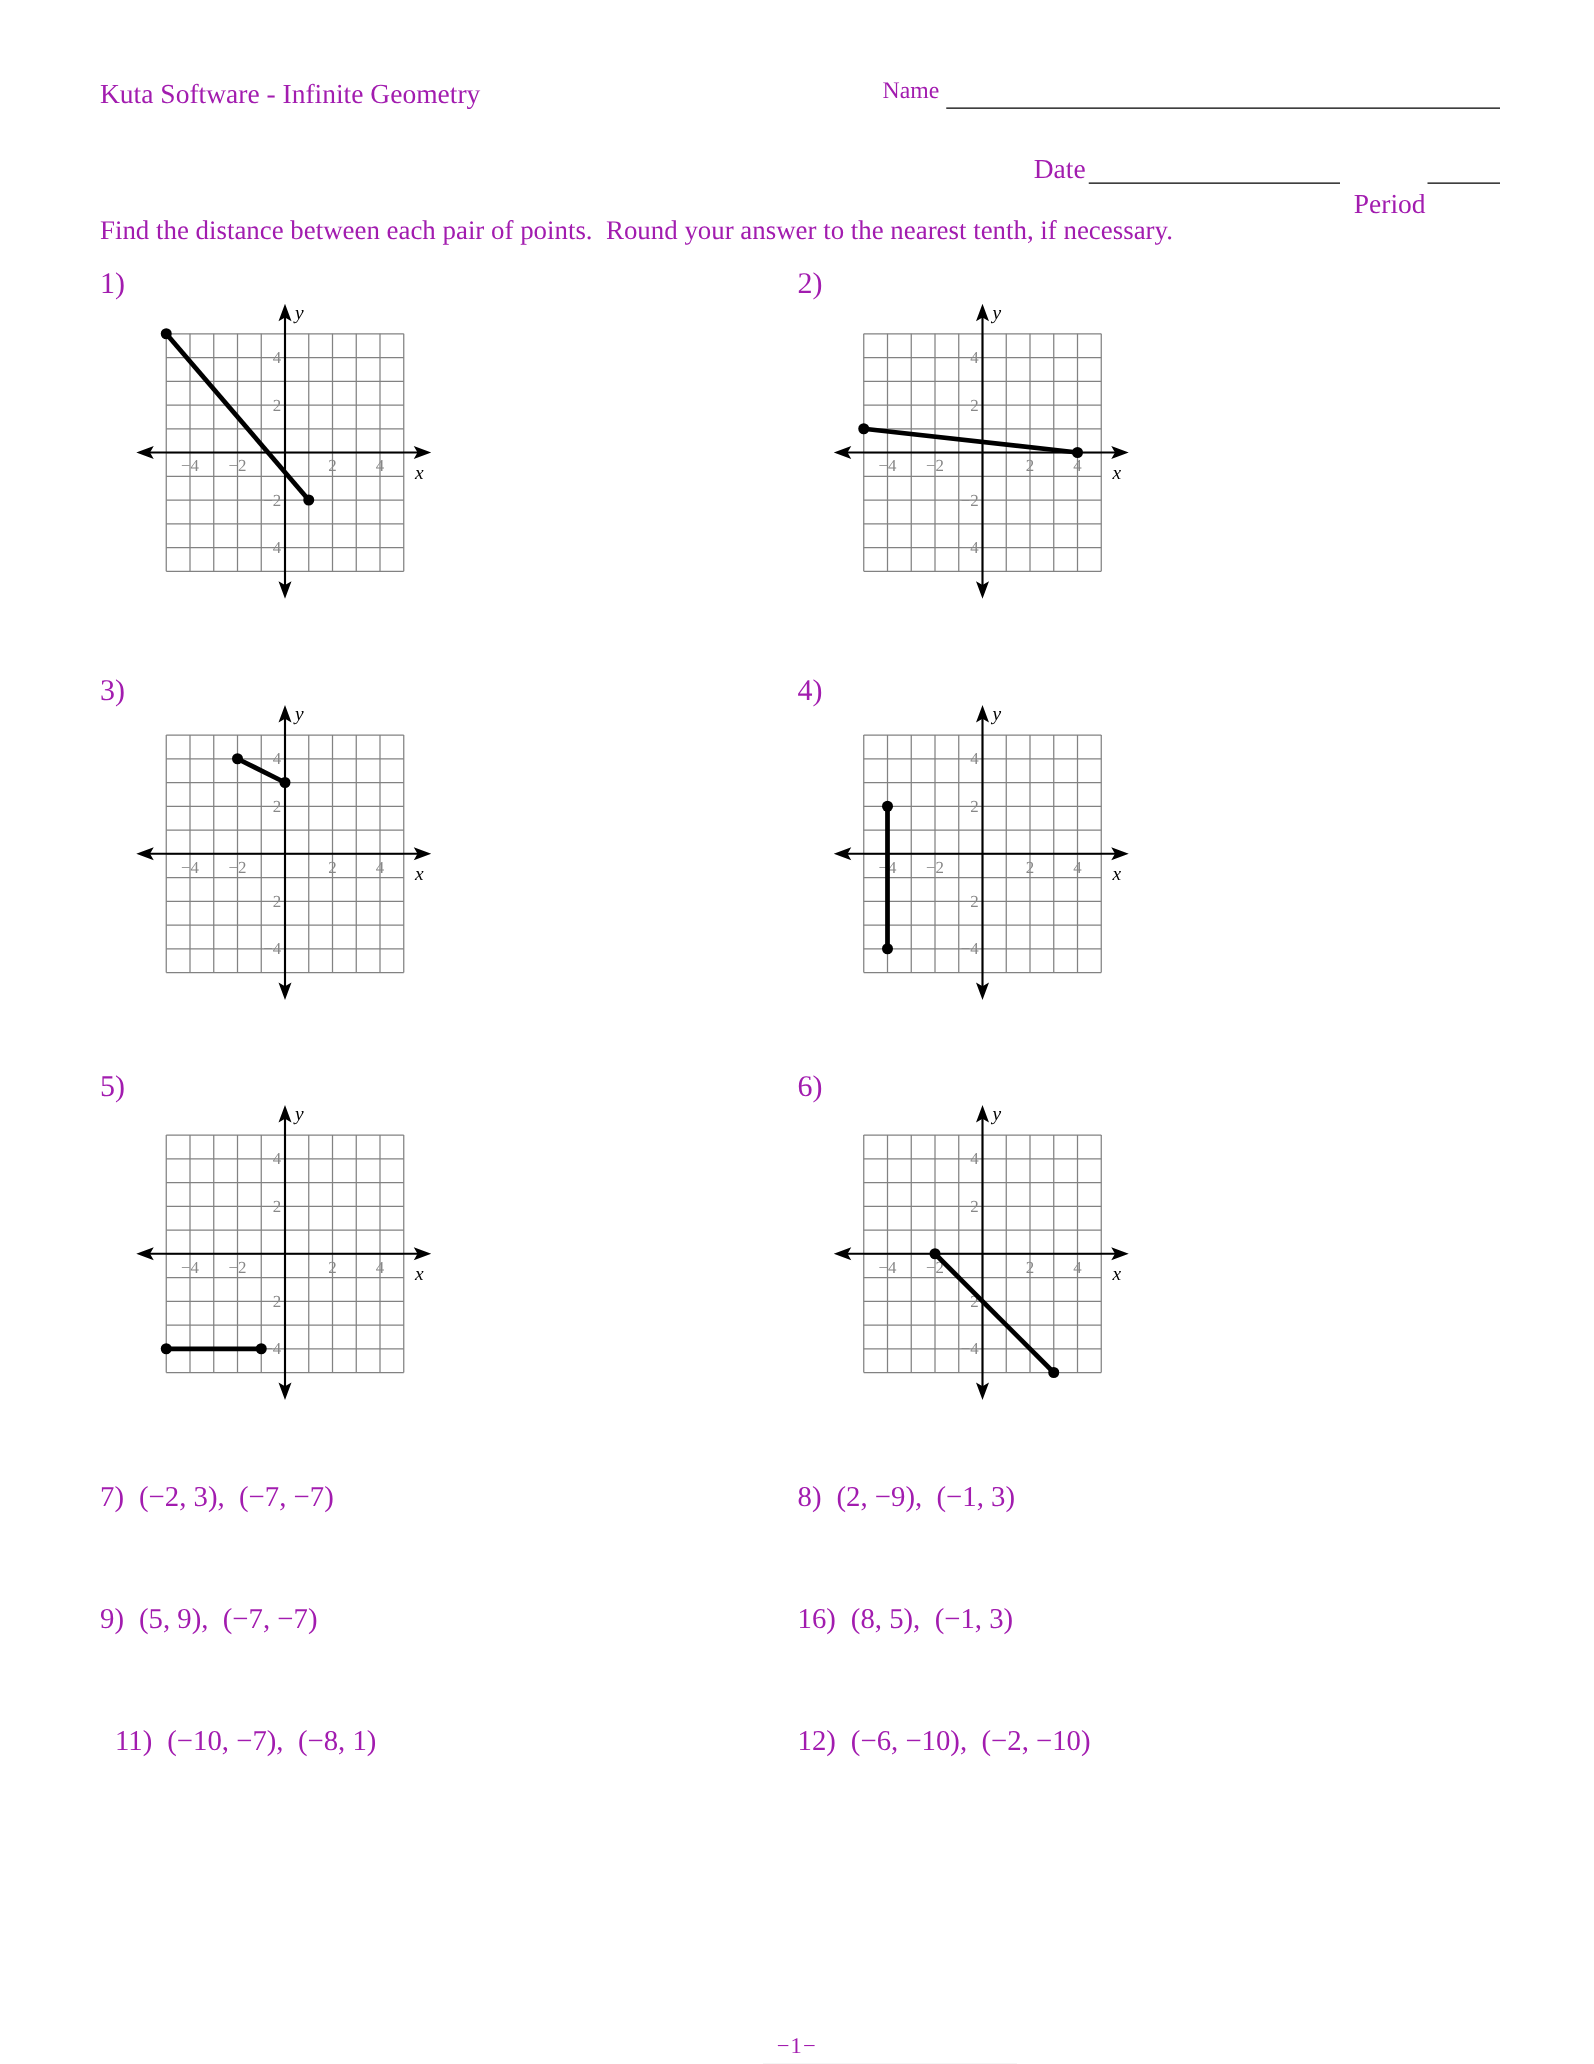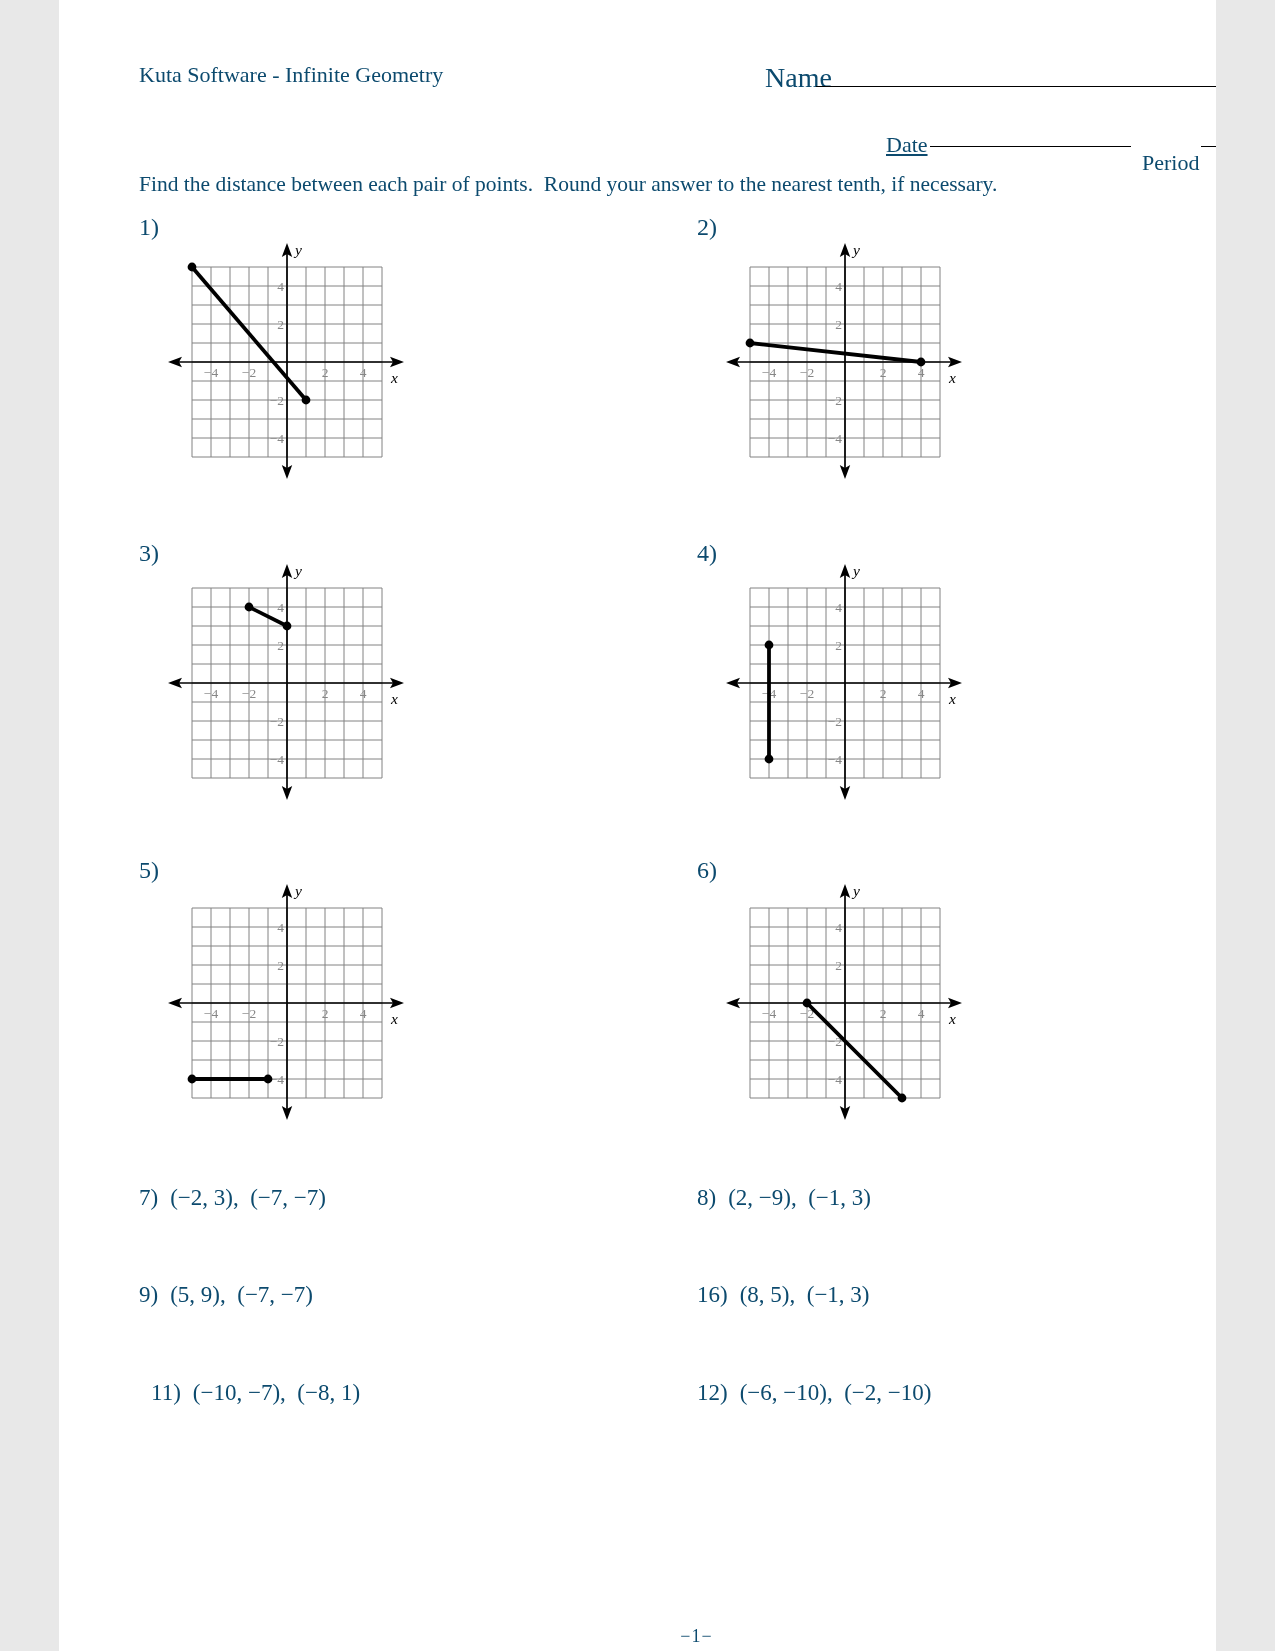--- a/index.html
+++ b/index.html
@@ -1,31 +1,31 @@
 <!DOCTYPE html>
 <html><head>
 <meta charset="utf-8">
 <style>
   html,body{margin:0;padding:0;background:#e8e8e8;}
   .page{
     position:relative;
-    width:1157px;height:1651px;
+    width:1275px;height:1651px;
     background:#ffffff;
     margin:0 auto;
     font-family:"Liberation Serif","DejaVu Serif",serif;
-    color:#0c4a6e;
+    color:#a21caf;
     overflow:hidden;
   }
   .abs{position:absolute;}
   .brand{left:80px;top:62px;font-size:22px;}
-  .name-label{left:706px;top:62px;font-size:28px;}
+  .name-label{left:706px;top:62px;font-size:19px;}
   .rule{height:0;border-bottom:1.7px solid #000;}
   .name-rule{left:757px;top:86px;width:443px;}
   .title{left:80px;top:108px;font-size:31px;}
-  .date-label{left:827px;top:132px;font-size:22px;text-decoration:underline;}
+  .date-label{left:827px;top:122px;font-size:22px;}
   .date-rule{left:871px;top:146px;width:201px;}
   .period-label{left:1083px;top:122px;font-size:22px;margin-top:28px;}
   .period-rule{left:1142px;top:146px;width:58px;}
   .instructions{left:80px;top:172px;font-size:21.5px;font-weight:normal;white-space:pre-wrap;width:1120px;}
   .gnum{font-size:24px;}
   .graph-svg{display:block;}
   .prob{display:flex;align-items:baseline;font-size:23px;}
   .prob .pnum{margin-right:12px;}
   .prob .points{white-space:pre-wrap;}
   .footer{left:0;top:1626px;width:1275px;text-align:center;font-size:18px;letter-spacing:1px;}

